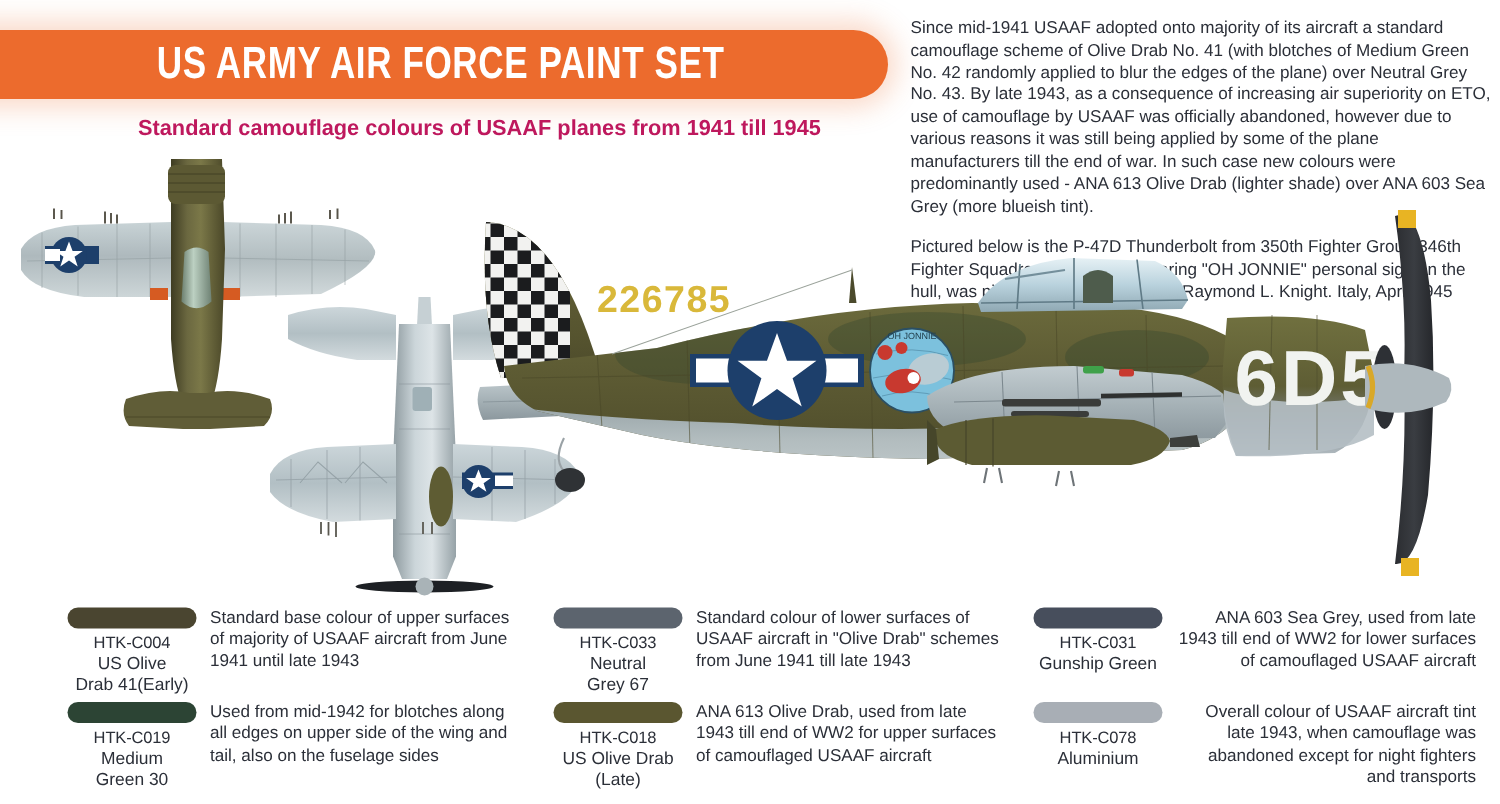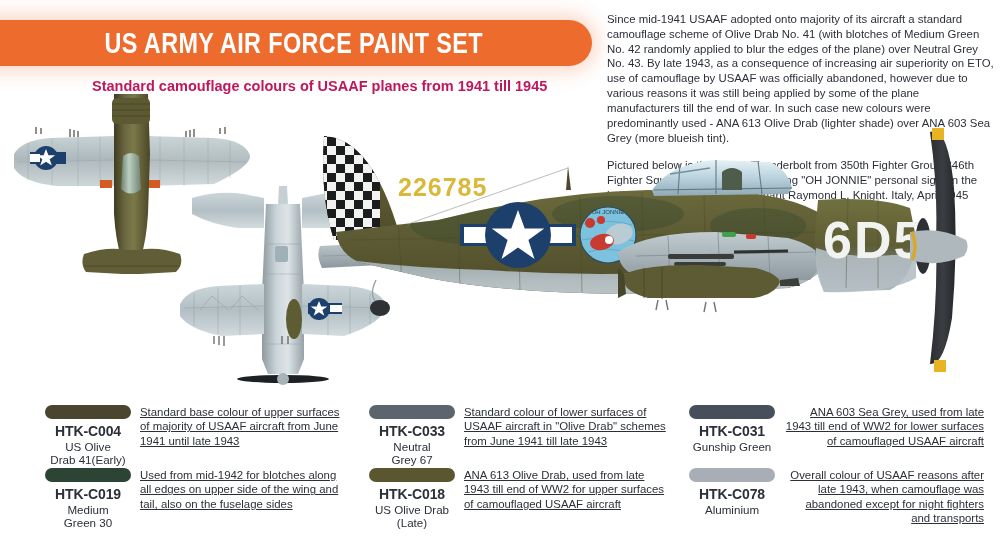--- a/index.html
+++ b/index.html
@@ -52,21 +52,21 @@
     width: 388px;
     font-size: 11.4px;
     line-height: 1.30;
     color: #2b2f38;
     font-weight: 500;
   }
   #intro-text p { margin-bottom: 13px; }
   #intro-text p:last-child { margin-bottom: 0; }
 
   
-  #artwork { position: absolute; left: 0; top: 88px; width: 1000px; height: 310px; }
+  #artwork { position: absolute; left: 0; top: 100px; width: 1000px; height: 310px; }
   .plane { position: absolute; }
 
   
   #plane-top { left: 8px; top: 6px; width: 300px; height: 200px; }
 
   
   #plane-bottom { left: 178px; top: 96px; width: 210px; height: 215px; }
 
   
   #plane-side { left: 318px; top: 40px; width: 675px; height: 260px; }
@@ -82,41 +82,40 @@
   .legend-entry.row-a { top: 5px; }
   .legend-entry.row-b { top: 68px; }
 
   .swatch-group { position: absolute; left: 0; top: 0; width: 120px; text-align: center; }
   .swatch {
     width: 86px; height: 14px;
     border-radius: 7px;
     margin: 0 auto 4px auto;
   }
   .swatch-code {
-    font-size: 14px;
-    font-weight: 700;
+    font-size: 11px;
+    font-weight: 400;
     color: #2b2f38;
     line-height: 1.18;
     letter-spacing: -0.1px;
   }
   .swatch-name {
     font-size: 11.6px;
     font-weight: normal;
     color: #2b2f38;
     line-height: 1.18;
   }
   .legend-desc {
     position: absolute;
     left: 112px; top: 0;
     width: 205px;
     font-size: 11.4px;
     line-height: 1.27;
     color: #2b2f38;
     font-weight: 500;
-    text-decoration: underline;
   }
   #legend-col-3 .legend-desc { width: 200px; text-align: right; }
 </style>
 </head>
 <body>
 
 <div id="banner" style="background: rgb(236, 107, 45); box-shadow: rgba(236, 107, 45, 0.25) 0px 0px 18px 6px;">
   <div id="banner-title">US ARMY AIR FORCE PAINT SET</div>
 </div>
 <div id="subtitle">Standard camouflage colours of USAAF planes from 1941 till 1945</div>
@@ -503,16 +502,16 @@
       </div>
       <div class="legend-desc">ANA 603 Sea Grey, used from late 1943 till end of WW2 for lower surfaces of camouflaged USAAF aircraft</div>
     </div>
     <div class="legend-entry row-b">
       <div class="swatch-group">
         <div class="swatch" style="background:#a8aeb5"></div>
         <div class="swatch-code">HTK-C078</div>
         <div class="swatch-name">Aluminium</div>
         <div class="swatch-name"></div>
       </div>
-      <div class="legend-desc">Overall colour of USAAF reasons after late 1943, when camouflage was abandoned except for night fighters and transports</div>
+      <div class="legend-desc">Overall colour of USAAF aircraft tint late 1943, when camouflage was abandoned except for night fighters and transports</div>
     </div>
   </div>
 </div>
 
 </body></html>

